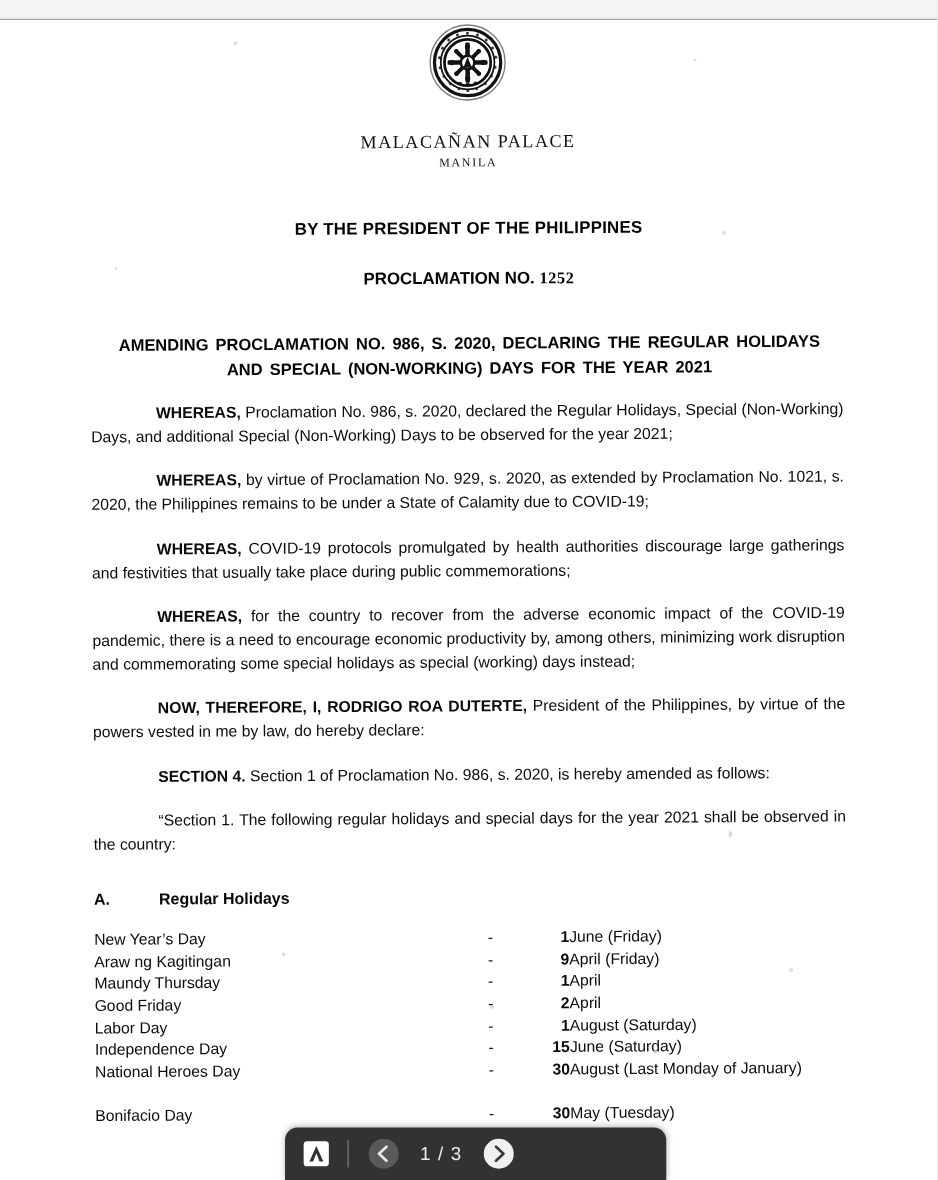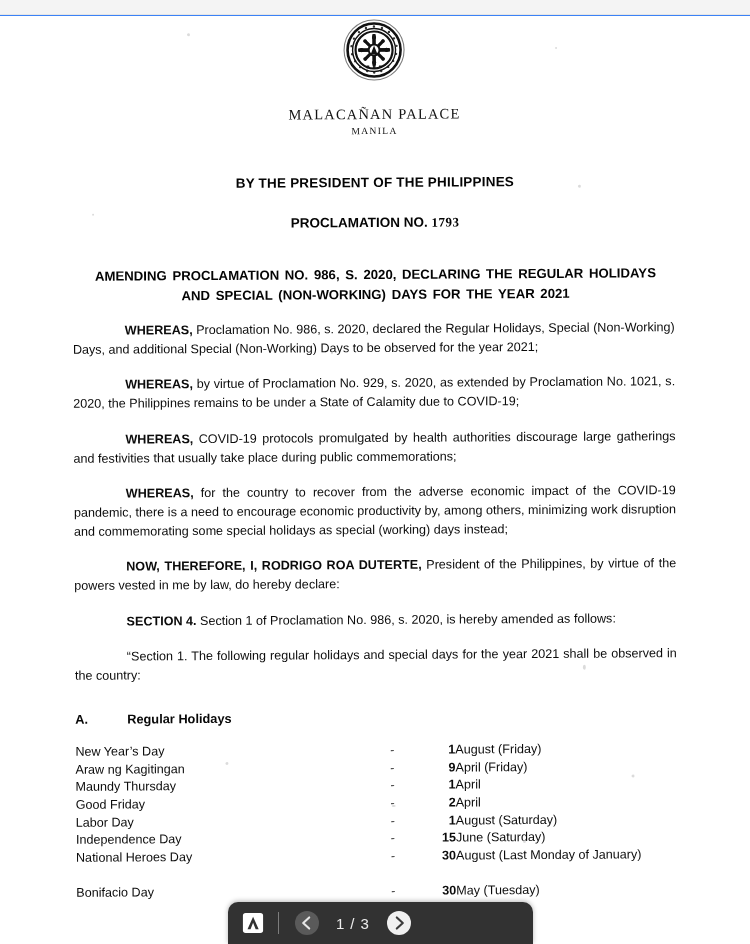--- a/index.html
+++ b/index.html
@@ -6,21 +6,21 @@
   html, body {
     margin: 0; padding: 0;
     width: 750px; height: 944px;
     background: #ffffff;
     font-family: "Liberation Sans", sans-serif;
     overflow: hidden;
   }
   #viewer {
     position: relative;
     width: 750px; height: 944px;
-    background: #3b82f6;
+    background: #a3a3a3;
     overflow: hidden;
   }
   
   .top-strip {
     position: absolute; top: 0; left: 0;
     width: 750px; height: 15px;
     background: #f4f4f4;
     border-bottom: 1px solid #e6e6e6;
   }
 
@@ -263,21 +263,21 @@
         </div>
       </div>
 
       <div class="palace-name">MALACAÑAN PALACE</div>
       <div class="palace-city">MANILA</div>
 
       <div class="by-pres">BY THE PRESIDENT OF THE PHILIPPINES</div>
 
       <div class="proc-no">
         <span>PROCLAMATION NO.</span>
-        <span class="num">1793</span>
+        <span class="num">1252</span>
       </div>
 
       <div class="doc-title">AMENDING PROCLAMATION NO. 986, S. 2020, DECLARING THE REGULAR HOLIDAYS AND SPECIAL (NON-WORKING) DAYS FOR THE YEAR 2021</div>
 
       <div class="body-wrap">
         <p class="para"><b>WHEREAS,</b><span> Proclamation No. 986, s. 2020, declared the Regular Holidays, Special (Non-Working) Days, and additional Special (Non-Working) Days to be observed for the year 2021;</span></p>
         <p class="para"><b>WHEREAS,</b><span> by virtue of Proclamation No. 929, s. 2020, as extended by Proclamation No. 1021, s. 2020, the Philippines remains to be under a State of Calamity due to COVID-19;</span></p>
         <p class="para"><b>WHEREAS,</b><span> COVID-19 protocols promulgated by health authorities discourage large gatherings and festivities that usually take place during public commemorations;</span></p>
         <p class="para"><b>WHEREAS,</b><span> for the country to recover from the adverse economic impact of the COVID-19 pandemic, there is a need to encourage economic productivity by, among others, minimizing work disruption and commemorating some special holidays as special (working) days instead;</span></p>
         <p class="para"><b>NOW, THEREFORE, I, RODRIGO ROA DUTERTE,</b><span> President of the Philippines, by virtue of the powers vested in me by law, do hereby declare:</span></p>
@@ -289,21 +289,21 @@
         <span class="ltr">A.</span>
         <span>Regular Holidays</span>
       </div>
 
       <table class="holidays">
         <tbody>
           <tr>
             <td class="name">New Year’s Day</td>
             <td class="dash">-</td>
             <td class="num">1</td>
-            <td class="when">August (Friday)</td>
+            <td class="when">June (Friday)</td>
           </tr>
           <tr>
             <td class="name">Araw ng Kagitingan</td>
             <td class="dash">-</td>
             <td class="num">9</td>
             <td class="when">April (Friday)</td>
           </tr>
           <tr>
             <td class="name">Maundy Thursday</td>
             <td class="dash">-</td>

